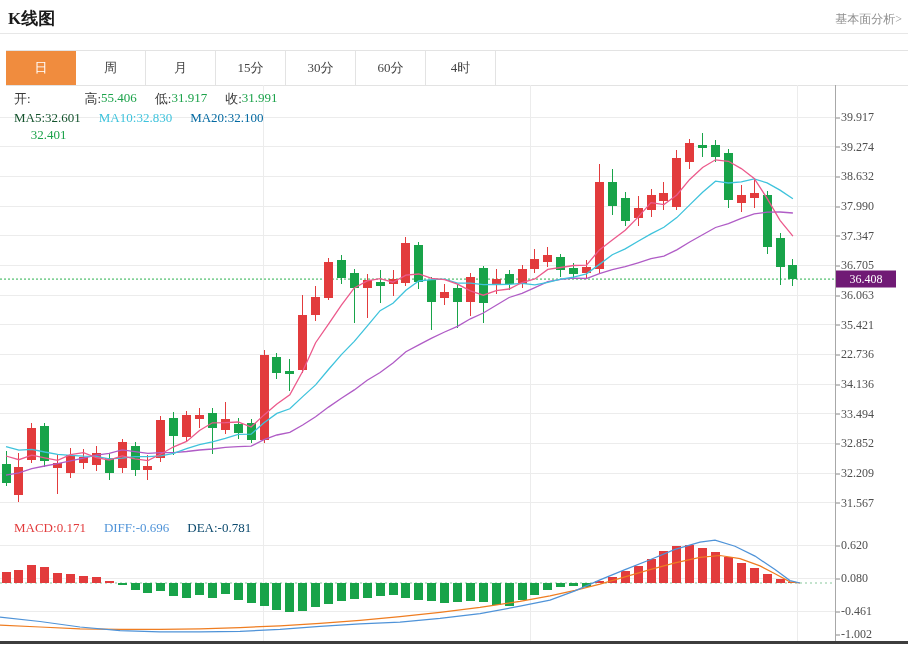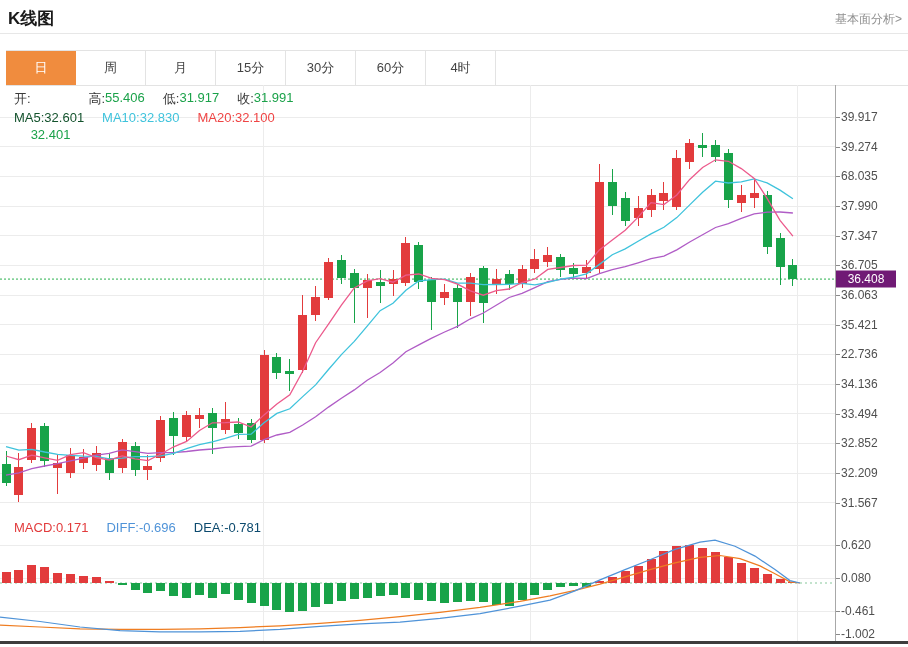--- a/index.html
+++ b/index.html
@@ -1,17 +1,17 @@
 <!DOCTYPE html>
 <html><head>
 <meta charset="utf-8">
 <style>
   html,body{margin:0;padding:0;background:#fff;}
   #app{position:relative;width:908px;height:647px;background:#fff;overflow:hidden;
-       font-family:Liberation Sans, sans-serif;}
+       font-family:Liberation Serif, serif;}
   .title{position:absolute;left:8px;top:7px;font-size:17px;font-weight:bold;color:#1a1a1a;}
   .fundlink{position:absolute;right:6px;top:11px;font-size:12px;color:#8f8f8f;cursor:pointer;}
   .topdivider{position:absolute;left:0;top:33px;width:908px;height:1px;background:#e7e7e7;}
   .tabbar{position:absolute;left:6px;top:50px;right:0;height:34px;display:flex;
           border-top:1px solid #e3e3e3;border-bottom:1px solid #e3e3e3;background:#fff;}
   .tab{width:70px;height:34px;line-height:34px;text-align:center;font-size:13px;color:#444;
        border-right:1px solid #e3e3e3;cursor:pointer;box-sizing:border-box;background:#fff;}
   .tab:first-child{border-left:1px solid #e3e3e3;}
   .tab.active{background:#f08c3e;color:#fff;border-color:#f08c3e;}
   .legend-row{position:absolute;left:14px;display:flex;gap:18px;font-size:13px;white-space:nowrap;}
@@ -286,21 +286,21 @@
 
   <div class="legend-row" style="top:110px;">
     <span class="legend-item ma-item" style="color: #14532d;">
         <span>MA5: </span>
         <span>32.601</span>
       </span>
     <span class="legend-item ma-item" style="color: rgb(63, 195, 220);">
         <span>MA10: </span>
         <span>32.830</span>
       </span>
-    <span class="legend-item ma-item" style="color: #ef4444;">
+    <span class="legend-item ma-item" style="color: #0369a1;">
         <span>MA20: </span>
         <span>32.100</span>
       </span>
   </div>
 
   <div class="legend-row" style="top:520px;">
     <span class="legend-item macd-item" style="color: rgb(226, 59, 60);">
         <span>MACD:</span>
         <span>0.171</span>
       </span>
@@ -311,21 +311,21 @@
     <span class="legend-item macd-item" style="color: #0c4a6e;">
         <span>DEA: </span>
         <span>-0.781</span>
       </span>
   </div>
 
   <div class="axis-line"></div>
   <div id="axis-labels">
       <div class="ytick" style="top: 117px;">39.917</div>
       <div class="ytick" style="top: 146.7px;">39.274</div>
-      <div class="ytick" style="top: 176.354px;">68.035</div>
+      <div class="ytick" style="top: 176.354px;">38.632</div>
       <div class="ytick" style="top: 206.008px;">37.990</div>
       <div class="ytick" style="top: 235.708px;">37.347</div>
       <div class="ytick" style="top: 265.361px;">36.705</div>
       <div class="ytick" style="top: 295.015px;">36.063</div>
       <div class="ytick" style="top: 324.669px;">35.421</div>
       <div class="ytick" style="top: 354.369px;">22.736</div>
       <div class="ytick" style="top: 384.023px;">34.136</div>
       <div class="ytick" style="top: 413.677px;">33.494</div>
       <div class="ytick" style="top: 443.33px;">32.852</div>
       <div class="ytick" style="top: 473.03px;">32.209</div>

